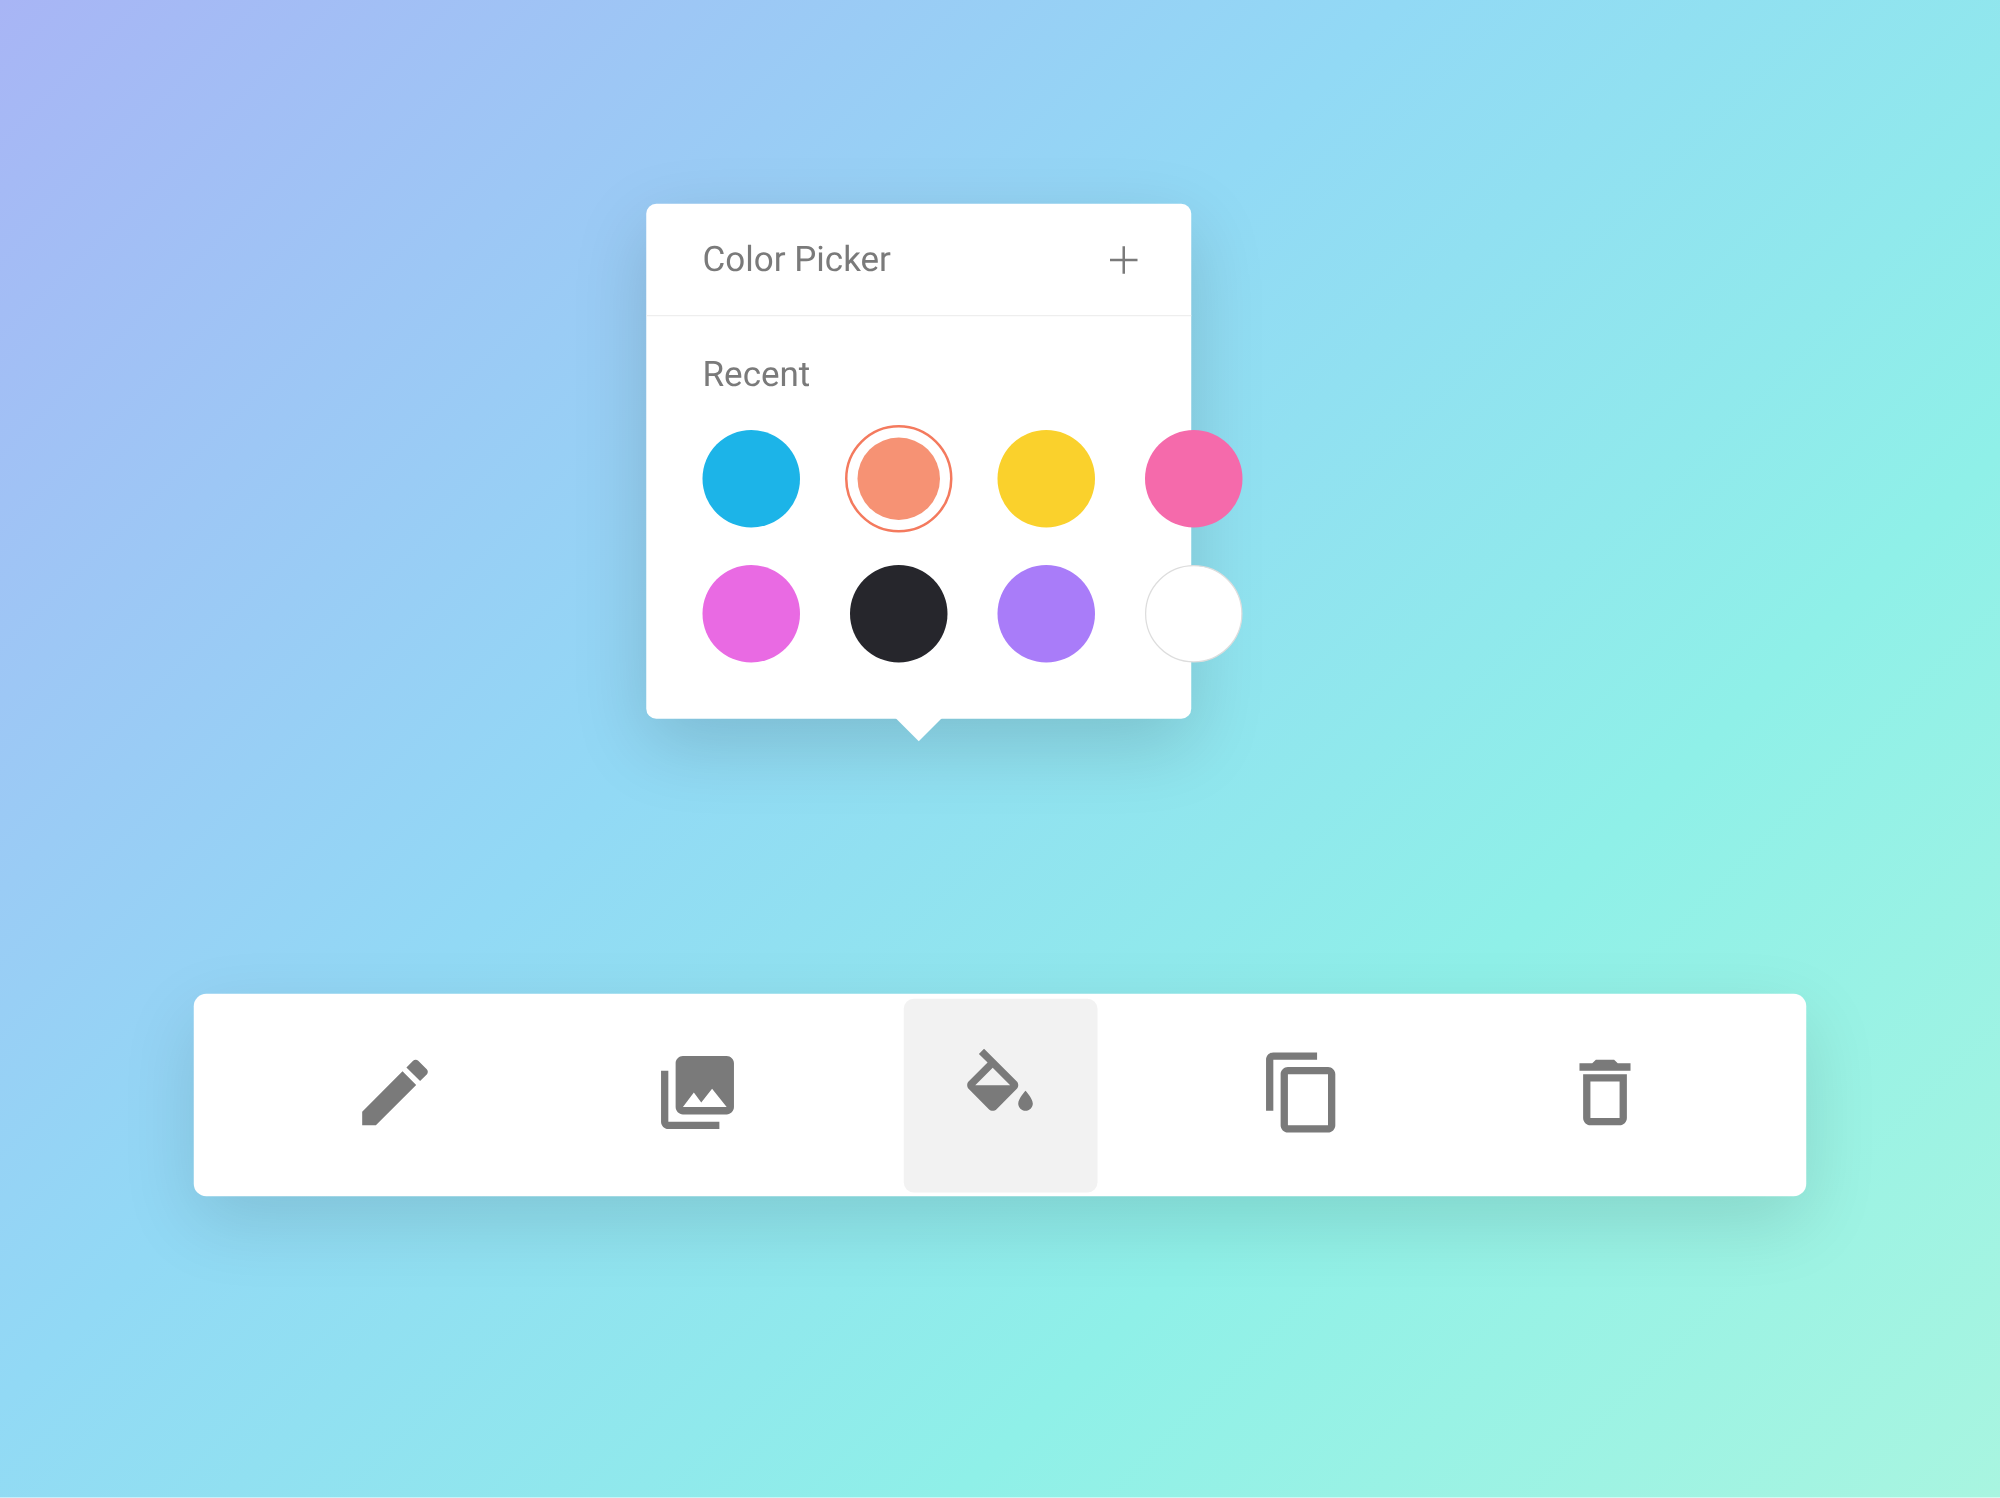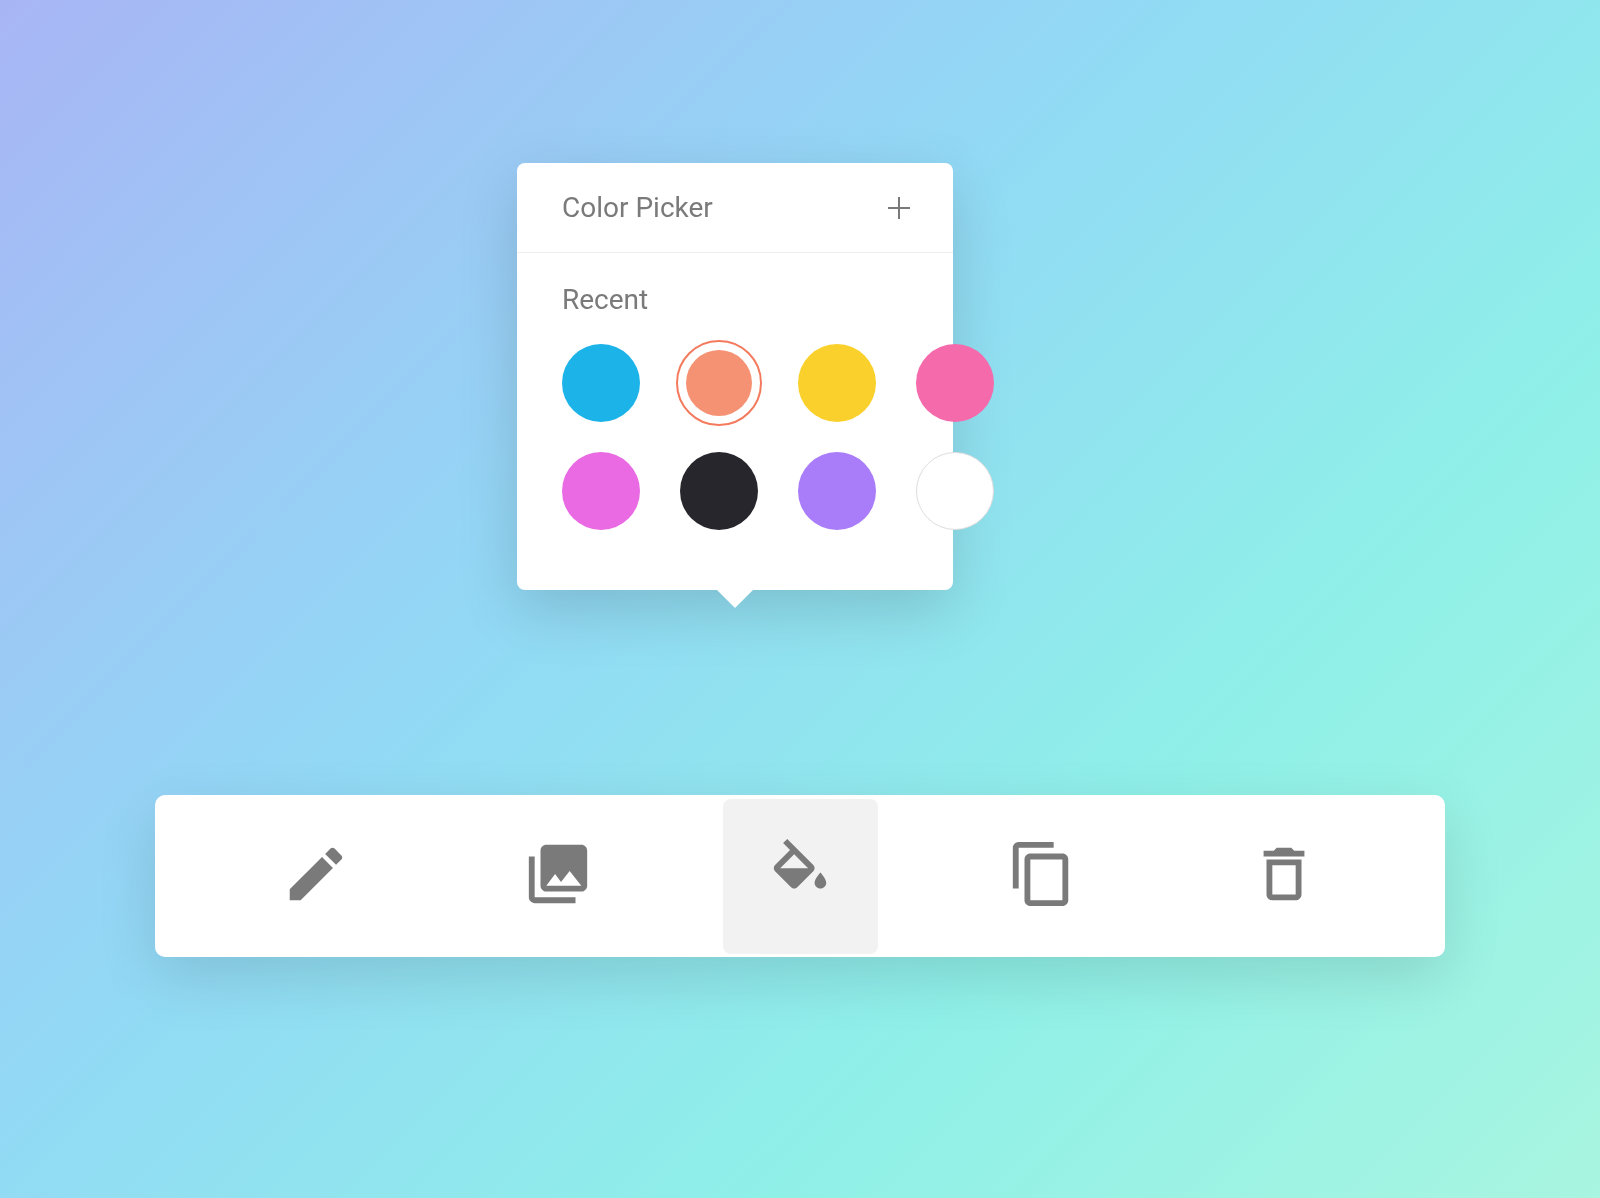--- a/index.html
+++ b/index.html
@@ -98,21 +98,21 @@
       justify-content: center;
     }
     
     .add-button svg {
       stroke: #7a7a7a;
       stroke-width: 2;
       fill: none;
     }
     
     .popover-body {
-      padding: 30px 45px 60px 45px;
+      padding: 30px 45px 45px 45px;
     }
     
     .recent-label {
       font-size: 28px;
       color: #7a7a7a;
       font-weight: 400;
       margin-bottom: 28px;
     }
     
     .swatch-grid {

